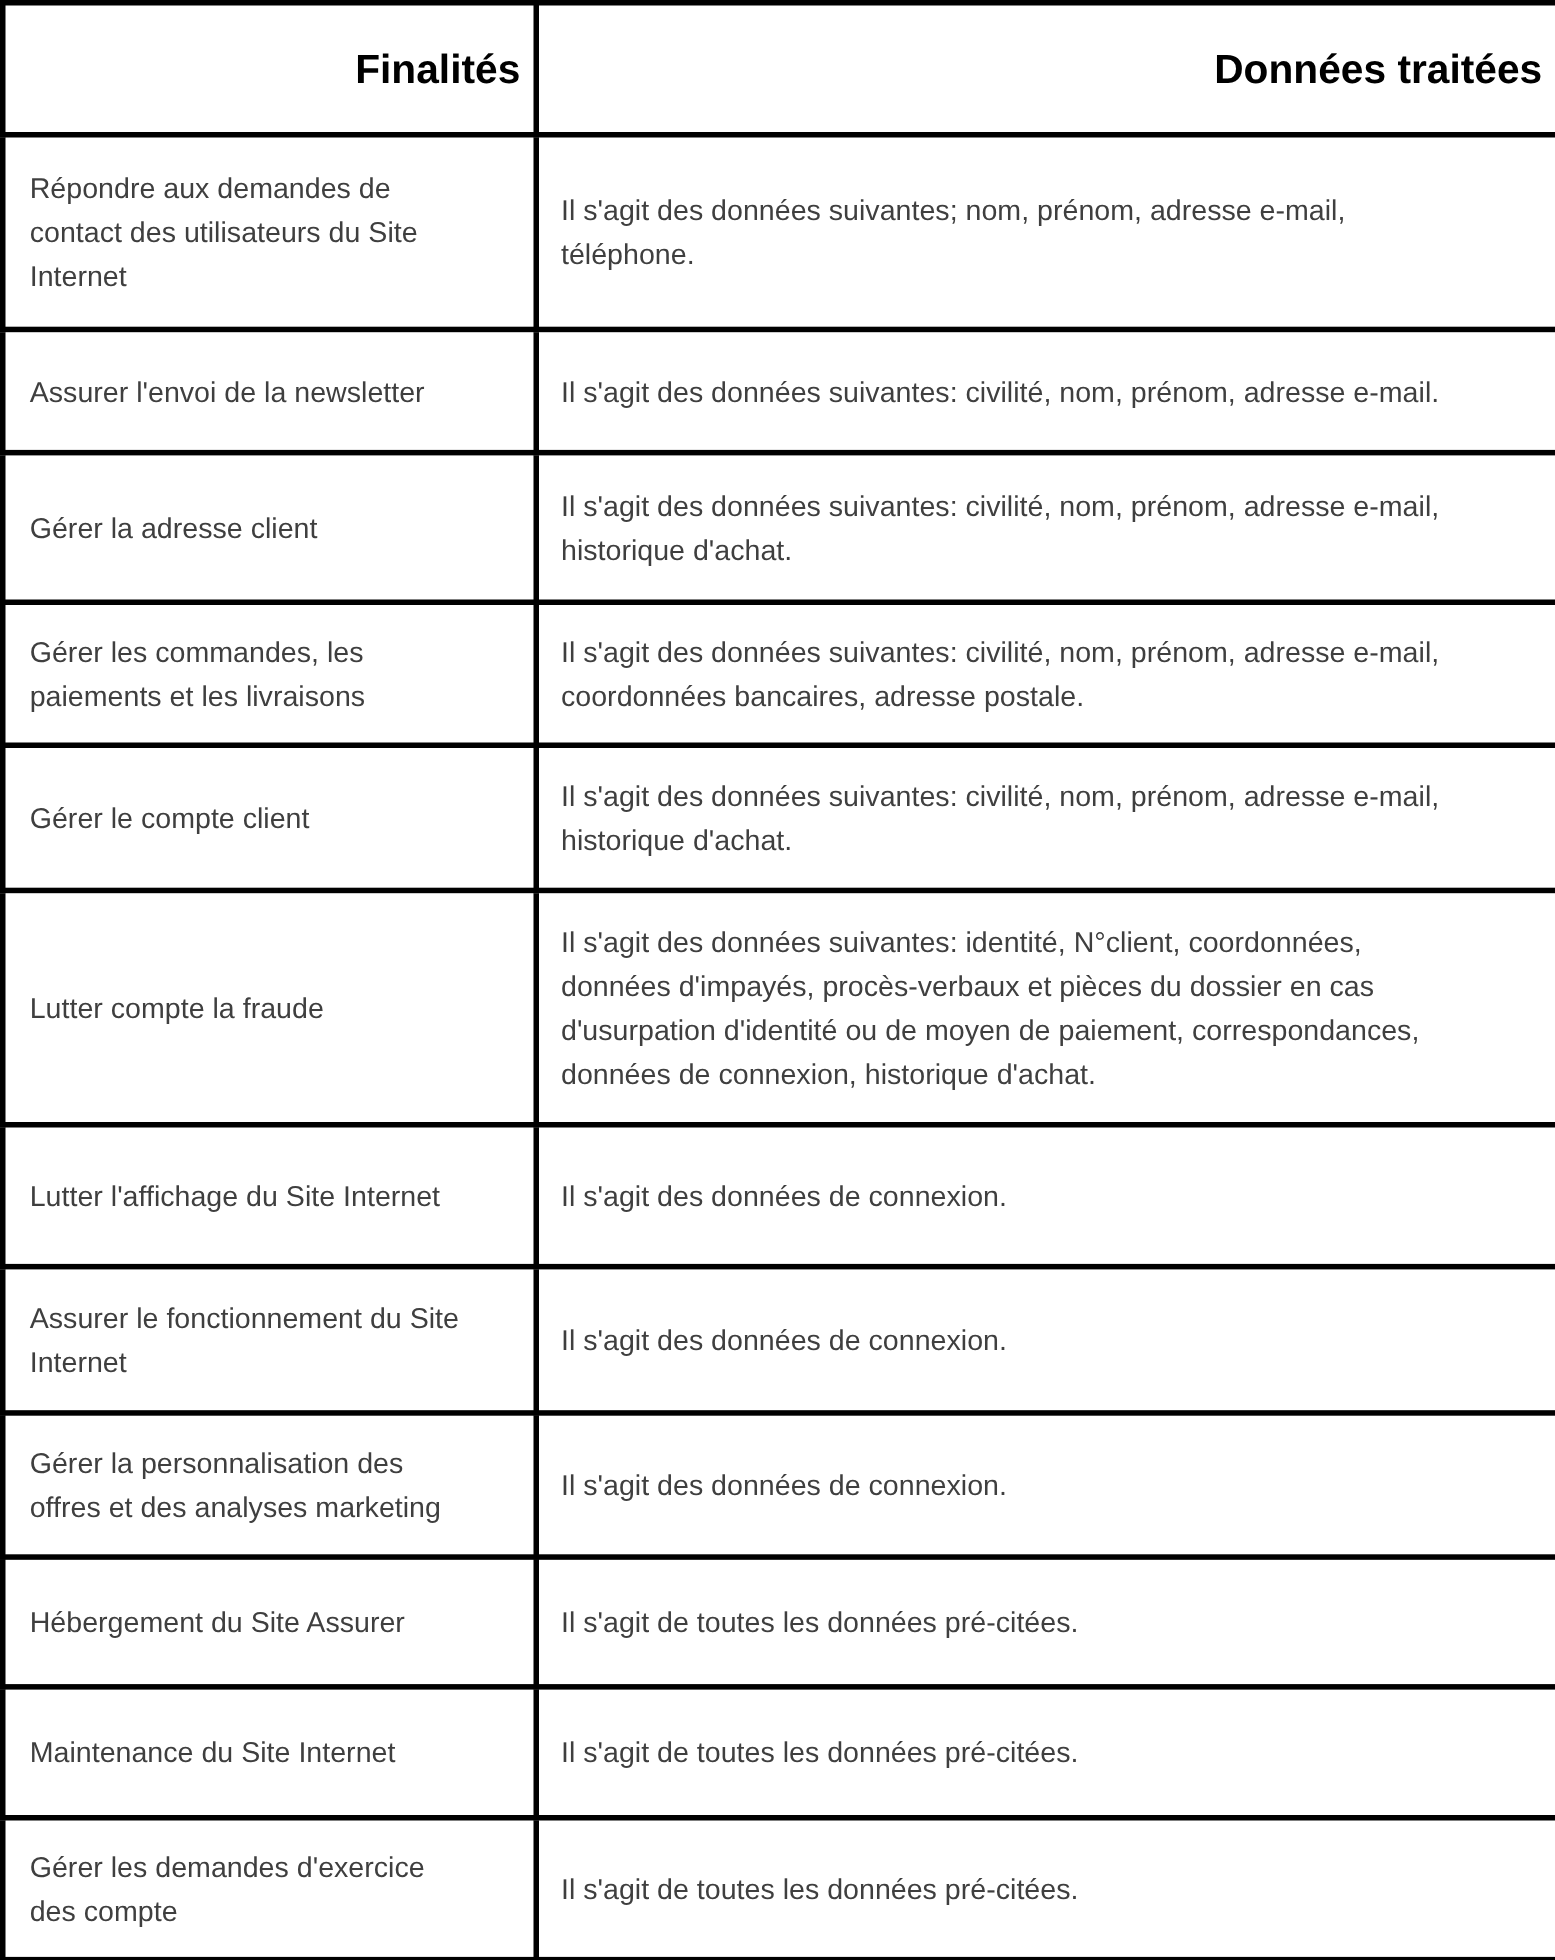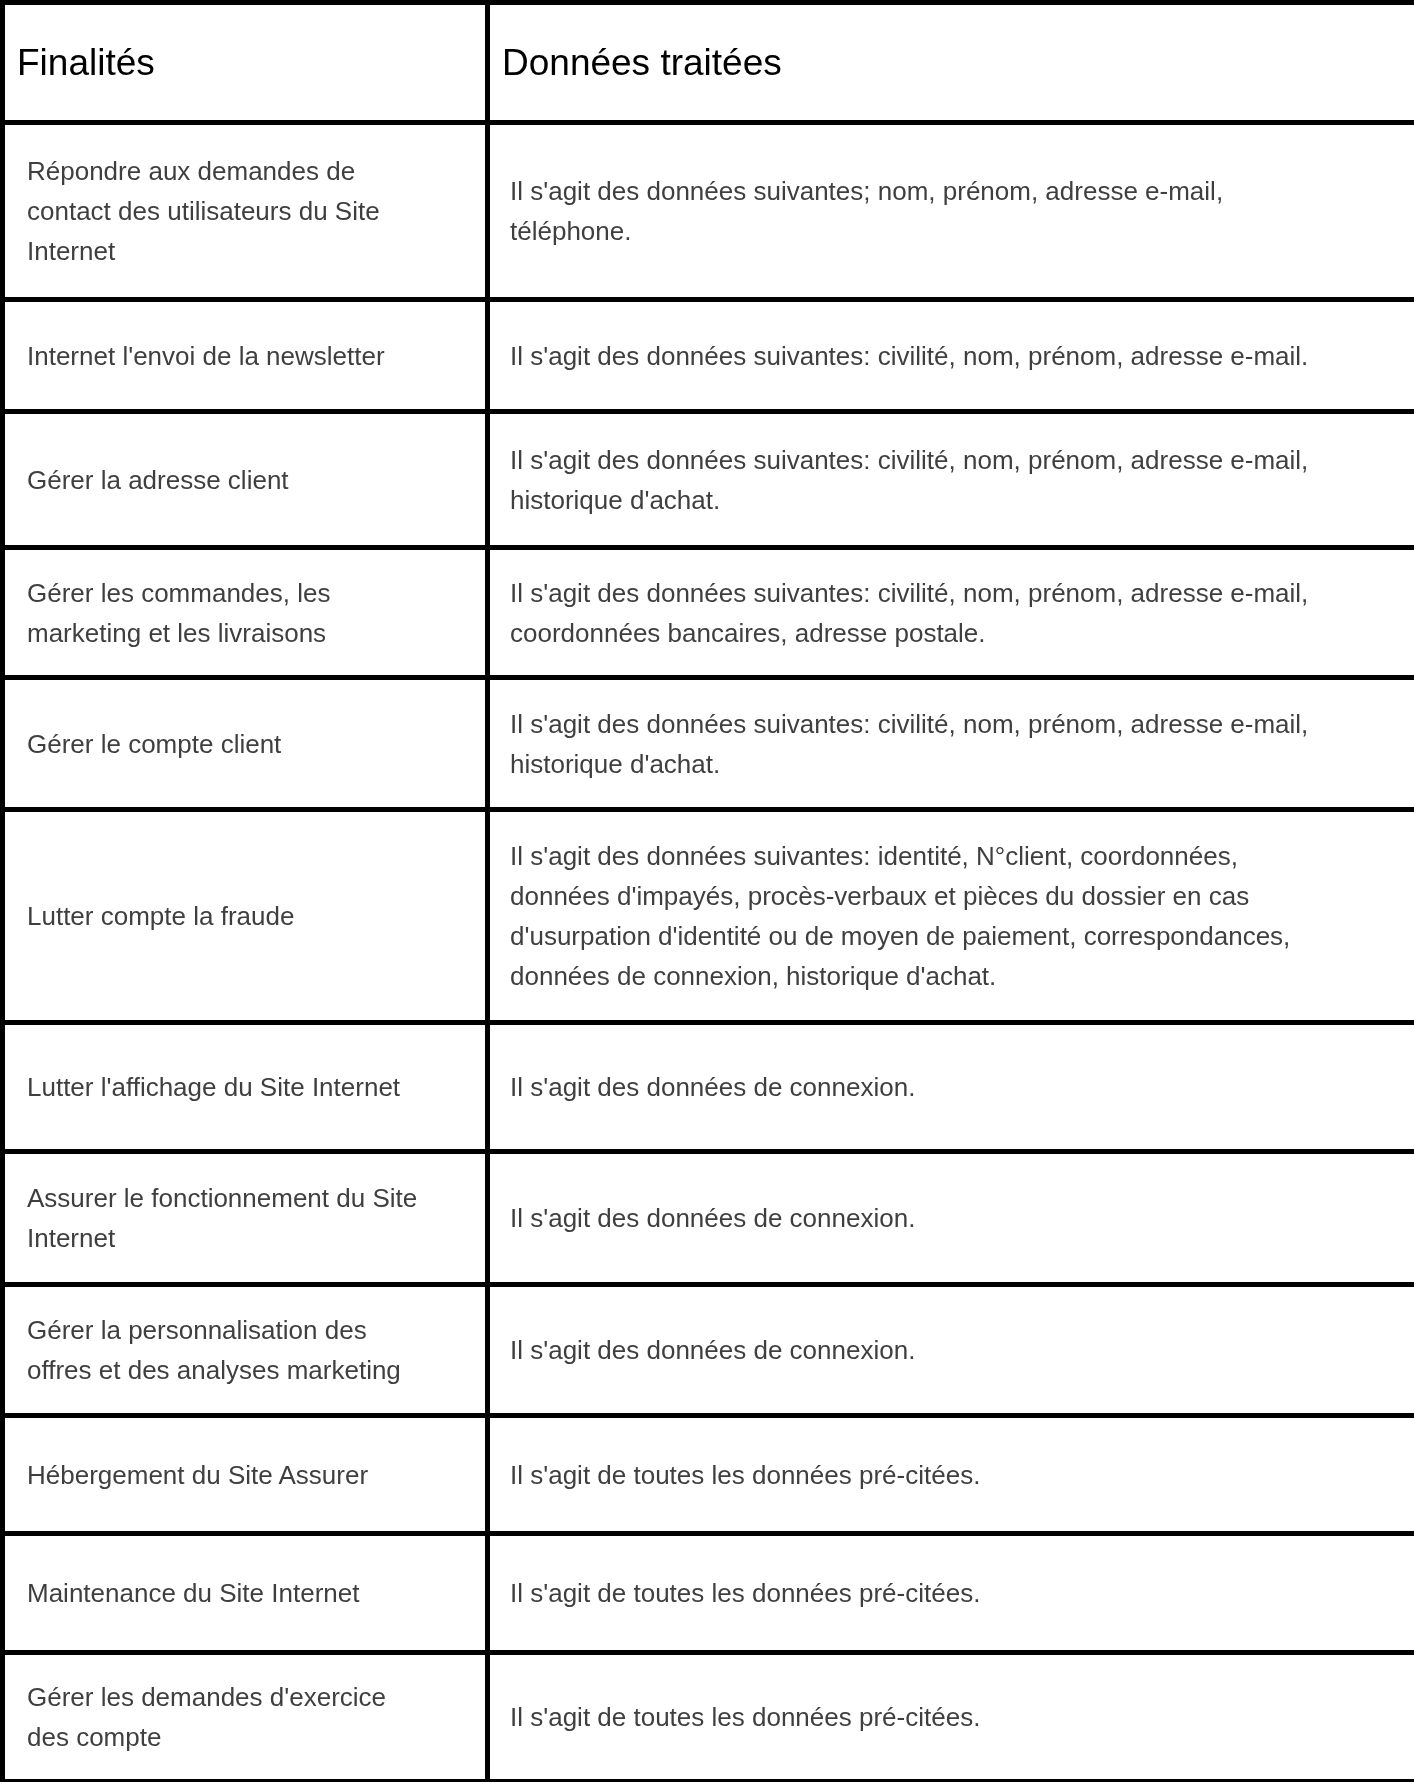--- a/index.html
+++ b/index.html
@@ -19,23 +19,23 @@
   }
   table.data-table th,
   table.data-table td {
     border: 5px solid var(--border, #000000);
     vertical-align: middle;
     background: var(--background, #ffffff);
     overflow: hidden;
   }
   table.data-table th {
     font-size: 37px;
-    font-weight: normal;
+    font-weight: bold;
     color: var(--header-text, #000000);
-    text-align: left;
+    text-align: right;
     padding: 10px 12px;
   }
   table.data-table td {
     font-size: 26px;
     line-height: 40px;
     color: var(--body-text, #3f3f3f);
     text-align: left;
     font-weight: normal;
   }
   td.cell-finalite { padding: 14px 63px 14px 22px; }
@@ -68,29 +68,29 @@
       <th>Finalités</th>
       <th>Données traitées</th>
     </tr>
   </thead>
   <tbody>
     <tr>
       <td class="cell-finalite">Répondre aux demandes de contact des utilisateurs du Site Internet</td>
       <td class="cell-donnees">Il s'agit des données suivantes; nom, prénom, adresse e-mail, téléphone.</td>
     </tr>
     <tr>
-      <td class="cell-finalite">Internet l'envoi de la newsletter</td>
+      <td class="cell-finalite">Assurer l'envoi de la newsletter</td>
       <td class="cell-donnees">Il s'agit des données suivantes: civilité, nom, prénom, adresse e-mail.</td>
     </tr>
     <tr>
       <td class="cell-finalite">Gérer la adresse client</td>
       <td class="cell-donnees">Il s'agit des données suivantes: civilité, nom, prénom, adresse e-mail, historique d'achat.</td>
     </tr>
     <tr>
-      <td class="cell-finalite">Gérer les commandes, les marketing et les livraisons</td>
+      <td class="cell-finalite">Gérer les commandes, les paiements et les livraisons</td>
       <td class="cell-donnees">Il s'agit des données suivantes: civilité, nom, prénom, adresse e-mail, coordonnées bancaires, adresse postale.</td>
     </tr>
     <tr>
       <td class="cell-finalite">Gérer le compte client</td>
       <td class="cell-donnees">Il s'agit des données suivantes: civilité, nom, prénom, adresse e-mail, historique d'achat.</td>
     </tr>
     <tr>
       <td class="cell-finalite">Lutter compte la fraude</td>
       <td class="cell-donnees">Il s'agit des données suivantes: identité, N°client, coordonnées, données d'impayés, procès-verbaux et pièces du dossier en cas d'usurpation d'identité ou de moyen de paiement, correspondances, données de connexion, historique d'achat.</td>
     </tr>

